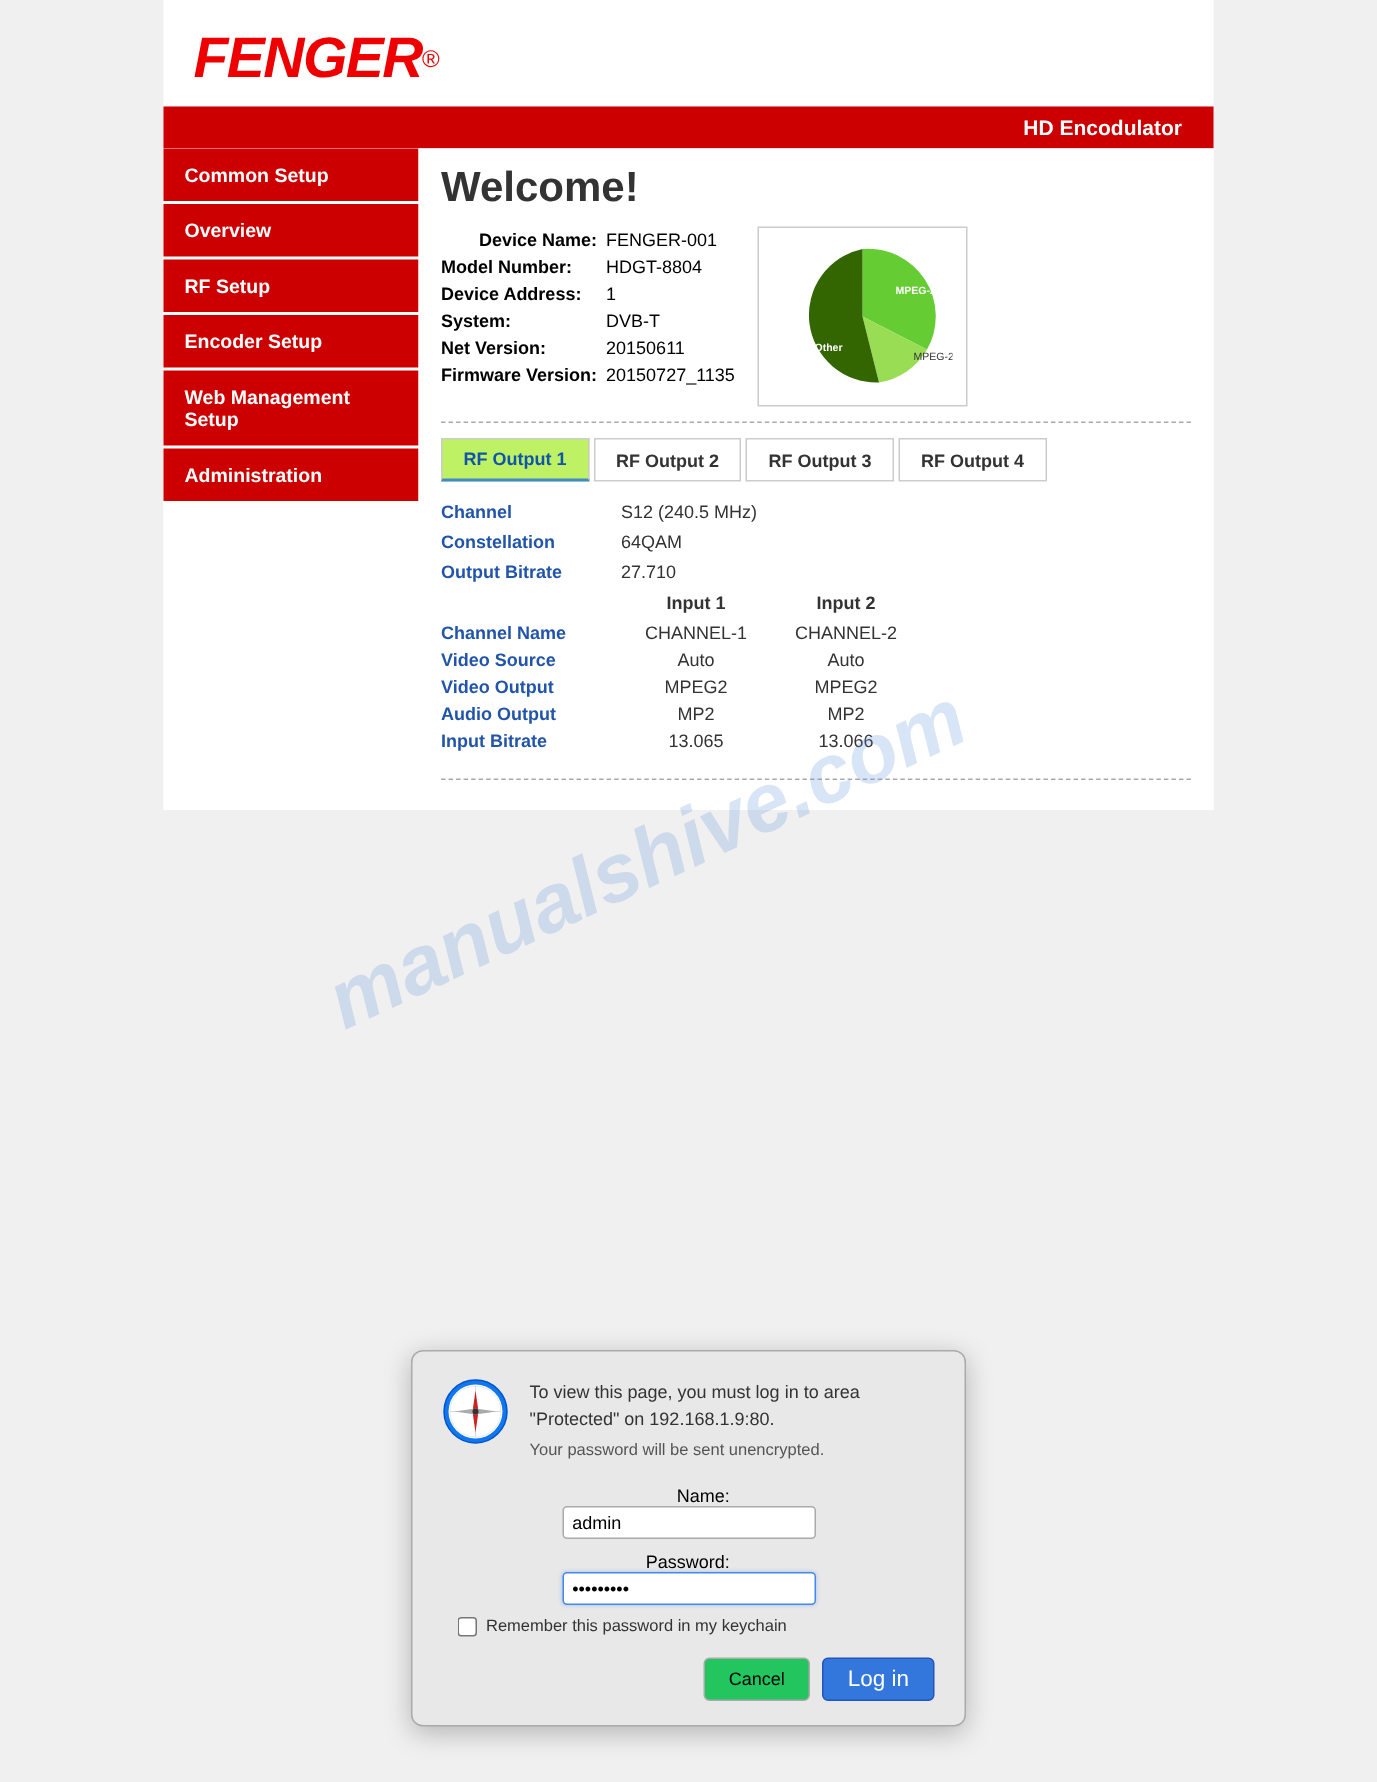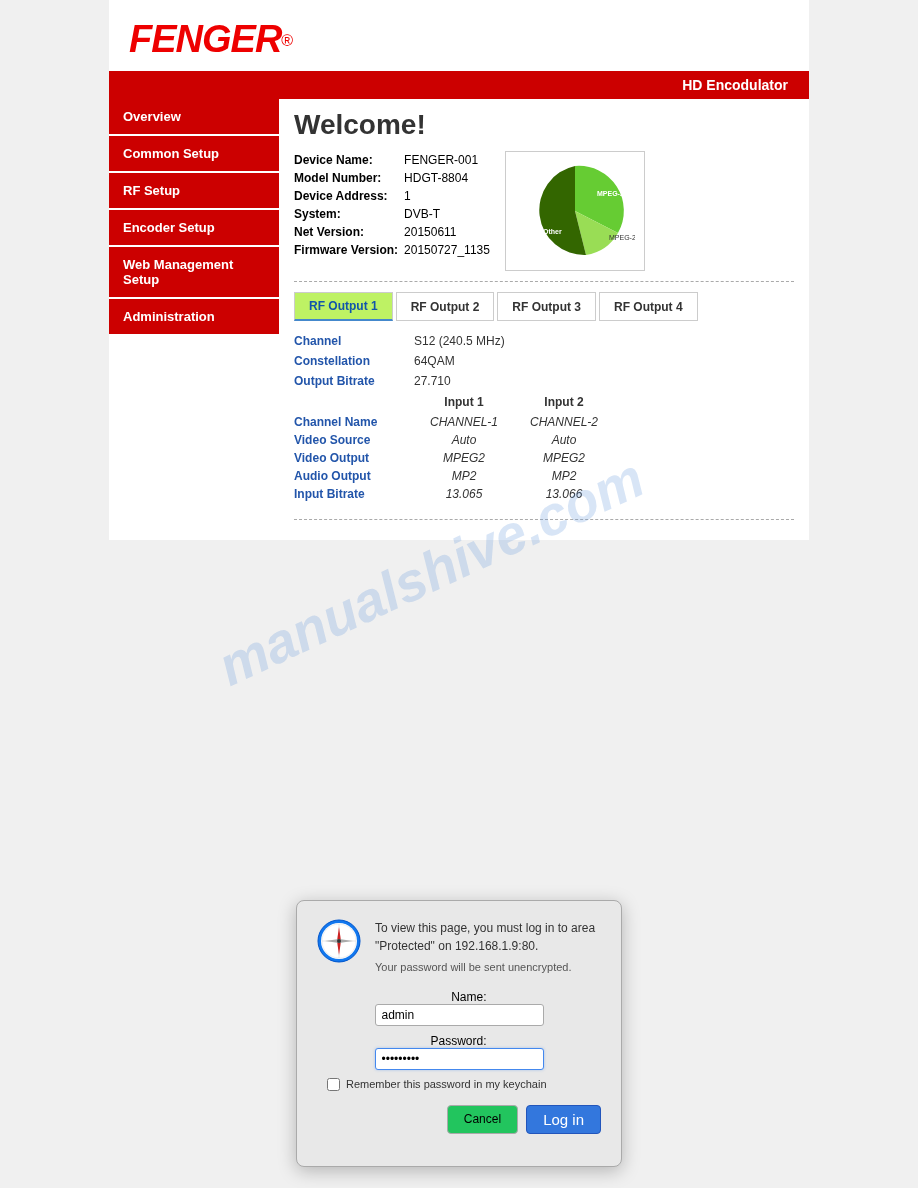--- a/index.html
+++ b/index.html
@@ -184,21 +184,20 @@
     .input-data-row {
       display: flex;
       padding: 2px 0;
       font-size: 12px;
     }
     .input-data-row .rf-label {
       color: #2255aa;
     }
     .input-data-row .input-col {
       color: #333;
-      font-style: italic;
     }
 
     
     .watermark {
       position: absolute;
       top: 540px;
       left: 200px;
       font-size: 55px;
       color: rgba(100, 150, 220, 0.25);
       transform: rotate(-25deg);
@@ -208,25 +207,25 @@
       white-space: nowrap;
       font-weight: bold;
     }
 
     
     .dialog-overlay {
       position: absolute;
       left: 50%;
       transform: translateX(-50%);
       top: 900px;
-      width: 326px;
+      width: 370px;
       background: #e8e8e8;
       border: 1px solid #aaa;
       border-radius: 8px;
-      padding: 18px 20px 32px 20px;
+      padding: 18px 20px 16px 20px;
       box-shadow: 0 4px 18px rgba(0,0,0,0.25);
       z-index: 20;
     }
 
     .dialog-header {
       display: flex;
       align-items: flex-start;
       gap: 14px;
       margin-bottom: 14px;
     }
@@ -320,24 +319,24 @@
 </div>
 
 <div class="header-bar">
   <span>HD Encodulator</span>
 </div>
 
 <div class="main-container">
 
   <div class="sidebar">
     <div class="sidebar-item">
+      <span>Common Setup</span>
+    </div>
+    <div class="sidebar-item">
       <span>Overview</span>
-    </div>
-    <div class="sidebar-item">
-      <span>Common Setup</span>
     </div>
     <div class="sidebar-item">
       <span>RF Setup</span>
     </div>
     <div class="sidebar-item">
       <span>Encoder Setup</span>
     </div>
     <div class="sidebar-item">
       <span>Web Management Setup</span>
     </div>
@@ -348,21 +347,21 @@
 
   <div class="content">
     <div class="welcome-title">Welcome!</div>
 
     <div class="info-chart-row">
 
       <div class="device-info">
         <table>
           <tbody id="device-info-table">
               <tr>
-                <td style="font-weight:bold;font-size:12px;padding:2px 6px 2px 0;">Device Name:</td>
+                <td style="font-weight:bold;font-size:12px;padding:2px 6px 2px 0;text-align:right;">Device Name:</td>
                 <td style="font-size:12px;padding:2px 0;">FENGER-001</td>
               </tr>
               <tr>
                 <td style="font-weight:bold;font-size:12px;padding:2px 6px 2px 0;">Model Number:</td>
                 <td style="font-size:12px;padding:2px 0;">HDGT-8804</td>
               </tr>
               <tr>
                 <td style="font-weight:bold;font-size:12px;padding:2px 6px 2px 0;">Device Address:</td>
                 <td style="font-size:12px;padding:2px 0;">1</td>
               </tr>

